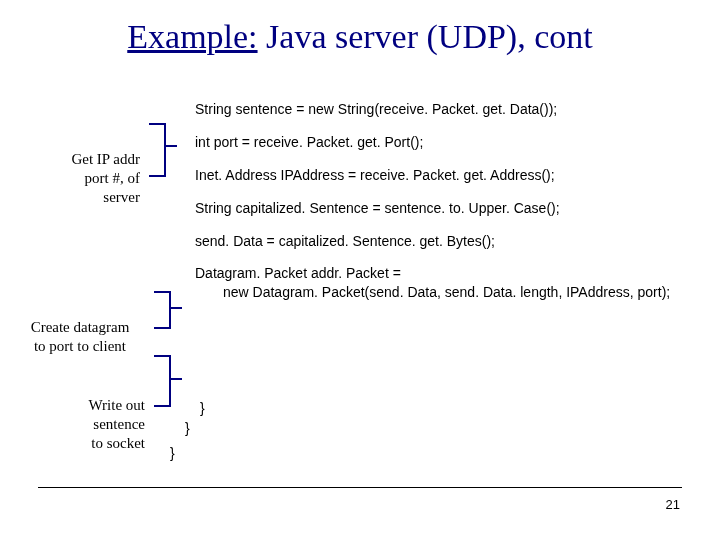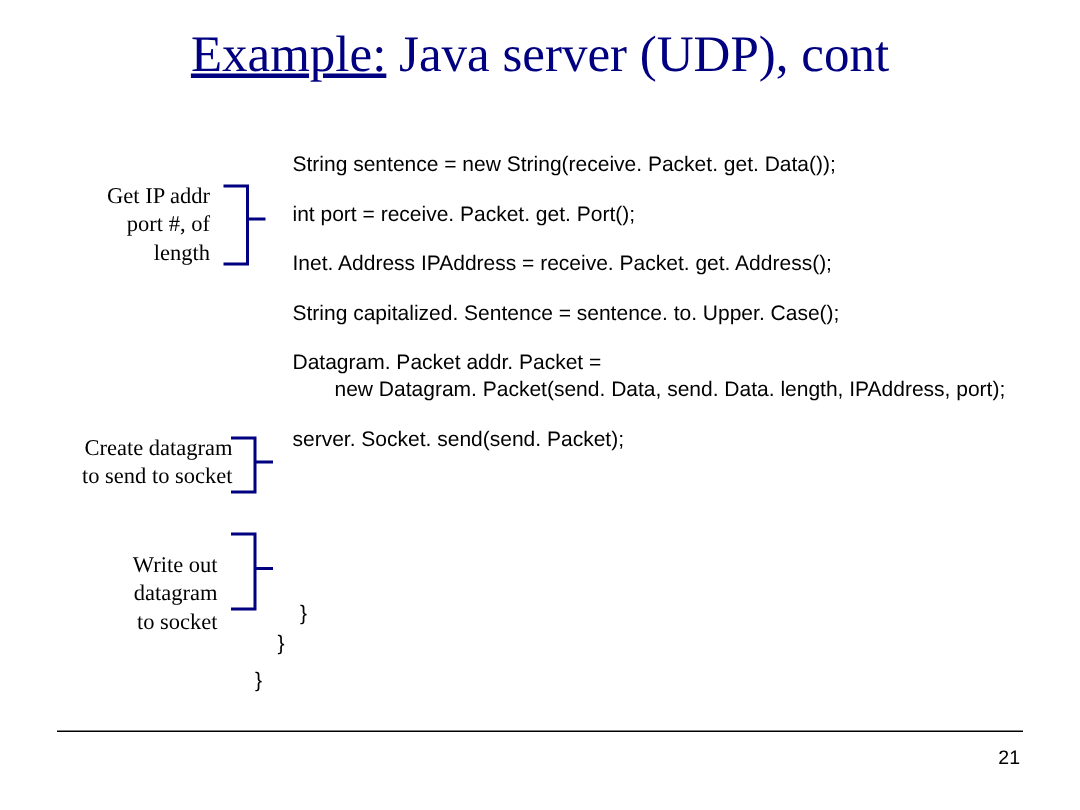--- a/index.html
+++ b/index.html
@@ -42,20 +42,21 @@
   }
   .code-area p {
     margin: 0 0 14px 0;
   }
   .annot {
     position: absolute;
     text-align: right;
     font-family: "Times New Roman", Times, serif;
     font-size: 15px;
     line-height: 1.25;
+    margin-top: 28px;
   }
   .bracket {
     position: absolute;
   }
   .bracket svg {
     display: block;
   }
   .close-braces {
     position: absolute;
     font-family: Arial, Helvetica, sans-serif;
@@ -84,55 +85,55 @@
 
   <div class="title">
     <span class="underline">Example:</span><span> Java server (UDP), cont</span>
   </div>
 
   <div class="code-area">
     <p>String sentence = new String(receive. Packet. get. Data());</p>
     <p>int port = receive. Packet. get. Port();</p>
     <p>Inet. Address IPAddress = receive. Packet. get. Address();</p>
     <p>String capitalized. Sentence = sentence. to. Upper. Case();</p>
+    <p>send. Data = capitalized. Sentence. get. Bytes();</p>
     <p>
       <span>Datagram. Packet addr. Packet =</span><br>
       <span style="display:inline-block; padding-left:28px;text-align:right;">new Datagram. Packet(send. Data, send. Data. length, IPAddress, port);</span>
     </p>
-    <p>server. Socket. send(send. Packet);</p>
   </div>
 
   <div class="close-braces" style="left:200px; top:400px;">}</div>
   <div class="close-braces" style="left:185px; top:420px;">}</div>
   <div class="close-braces" style="left:170px; top:445px;">}</div>
 
   <div class="annot" style="left:45px; top:122px; width:95px;">
     <span>Get IP addr</span><br>
     <span>port #, of</span><br>
-    <span>length</span>
+    <span>server</span>
   </div>
   <div class="bracket" style="left:145px; top:120px;">
     <svg width="36" height="60">
       <path d="M4 4 H20 V26 H32 M20 26 V56 H4" stroke="#000080" stroke-width="2" fill="none"></path>
     </svg>
   </div>
 
-  <div class="annot" style="left:25px; top:290px; width:130px;">
+  <div class="annot" style="left:15px; top:290px; width:130px;text-align:center;">
     <span>Create datagram</span><br>
-    <span>to send to socket</span>
+    <span>to port to client</span>
   </div>
   <div class="bracket" style="left:150px; top:288px;">
     <svg width="36" height="44">
       <path d="M4 4 H20 V20 H32 M20 20 V40 H4" stroke="#000080" stroke-width="2" fill="none"></path>
     </svg>
   </div>
 
   <div class="annot" style="left:55px; top:368px; width:90px;">
     <span>Write out</span><br>
-    <span>datagram</span><br>
+    <span>sentence</span><br>
     <span>to socket</span>
   </div>
   <div class="bracket" style="left:150px; top:352px;">
     <svg width="36" height="58">
       <path d="M4 4 H20 V27 H32 M20 27 V54 H4" stroke="#000080" stroke-width="2" fill="none"></path>
     </svg>
   </div>
 
   <div class="hr"></div>
   <div class="pagenum">21</div>

